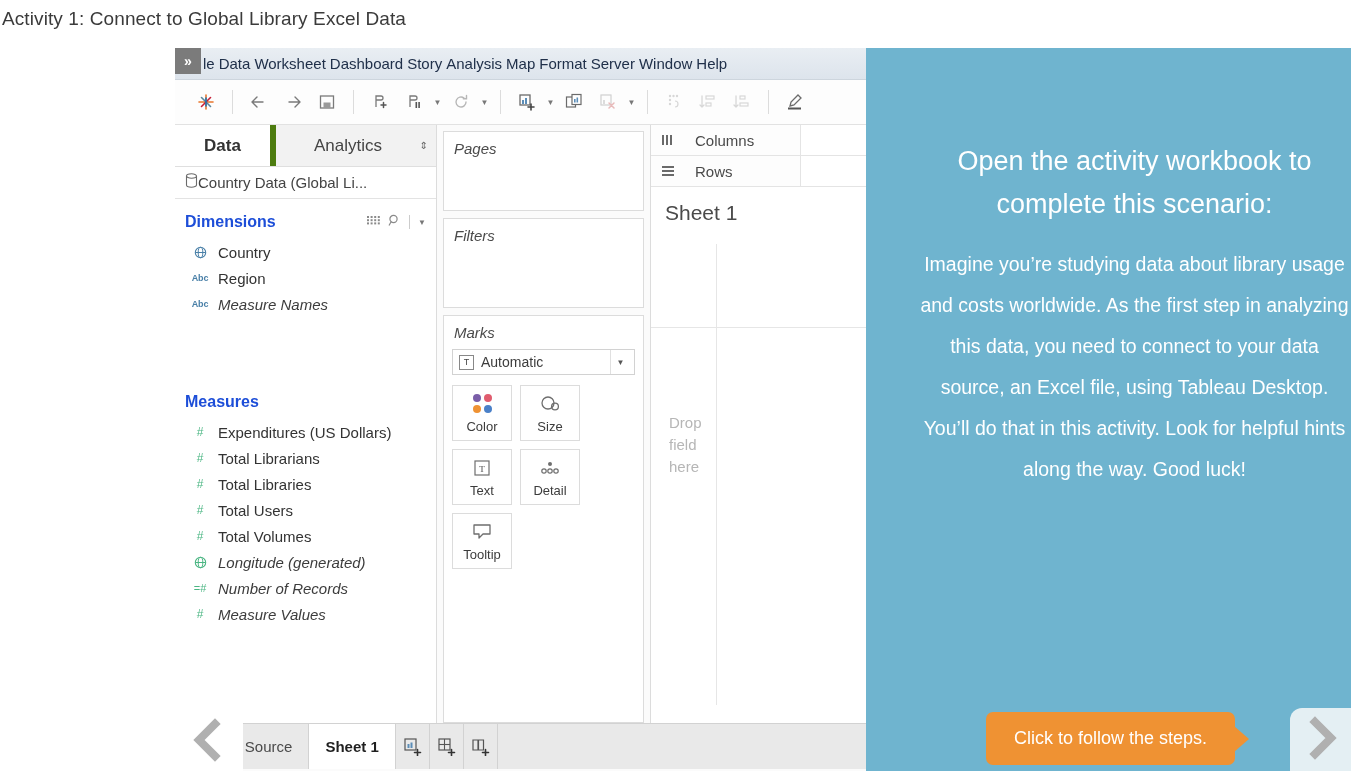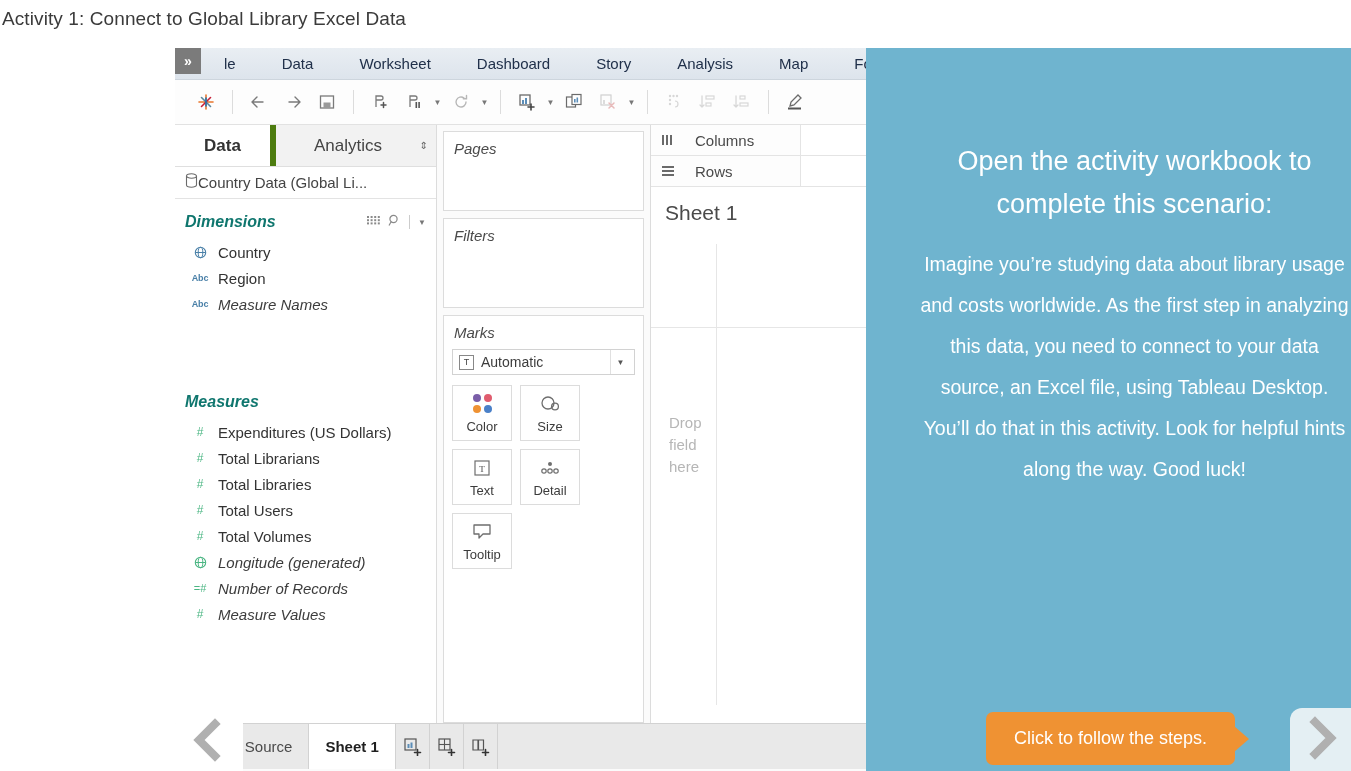--- a/index.html
+++ b/index.html
@@ -28,21 +28,21 @@
 
   
   .menubar {
     position: relative; height: 32px;
     background: linear-gradient(#e9eef3, #dde4ec);
     border-bottom: 1px solid #cdd5dd;
     display: flex; align-items: center;
     padding-left: 12px; gap: 0px;
   }
   .menubar .mi {
-    font-size: 15px; color: #20304a; padding: 2px 23px;
+    font-size: 15px; color: #20304a; padding: 2px 2px;
     white-space: nowrap; cursor: default;
   }
   .overflow-btn {
     position: absolute; left: 0px; top: 0px;
     width: 26px; height: 26px; background: #7b7b7b; color: #fff;
     display: flex; align-items: center; justify-content: center;
     font-size: 14px; font-weight: bold; line-height: 1;
   }
 
   
@@ -88,21 +88,21 @@
   }
   .ds-row {
     height: 32px; display: flex; align-items: center; gap: 0;
     padding: 0 10px; border-bottom: 1px solid #e3e3e3;
     font-size: 15px; color: #444;
   }
   .section-head {
     display: flex; align-items: center; height: 34px;
     padding: 0 10px; margin-top: 6px;
   }
-  .section-head .title { font-size: 16px; font-weight: bold; color: #0f766e; font-style: italic; }
+  .section-head .title { font-size: 16px; font-weight: bold; color: #1d4ed8; }
   .section-head .tools {
     margin-left: auto; display: flex; align-items: center; gap: 8px;
     color: #777;
   }
   .section-head .tools .divider { width:1px; height:14px; background:#ccc; }
   .field-row {
     display: flex; align-items: center; gap: 9px;
     padding: 2px 10px 2px 16px; height: 26px;
     font-size: 15px; color: #333;
   }

